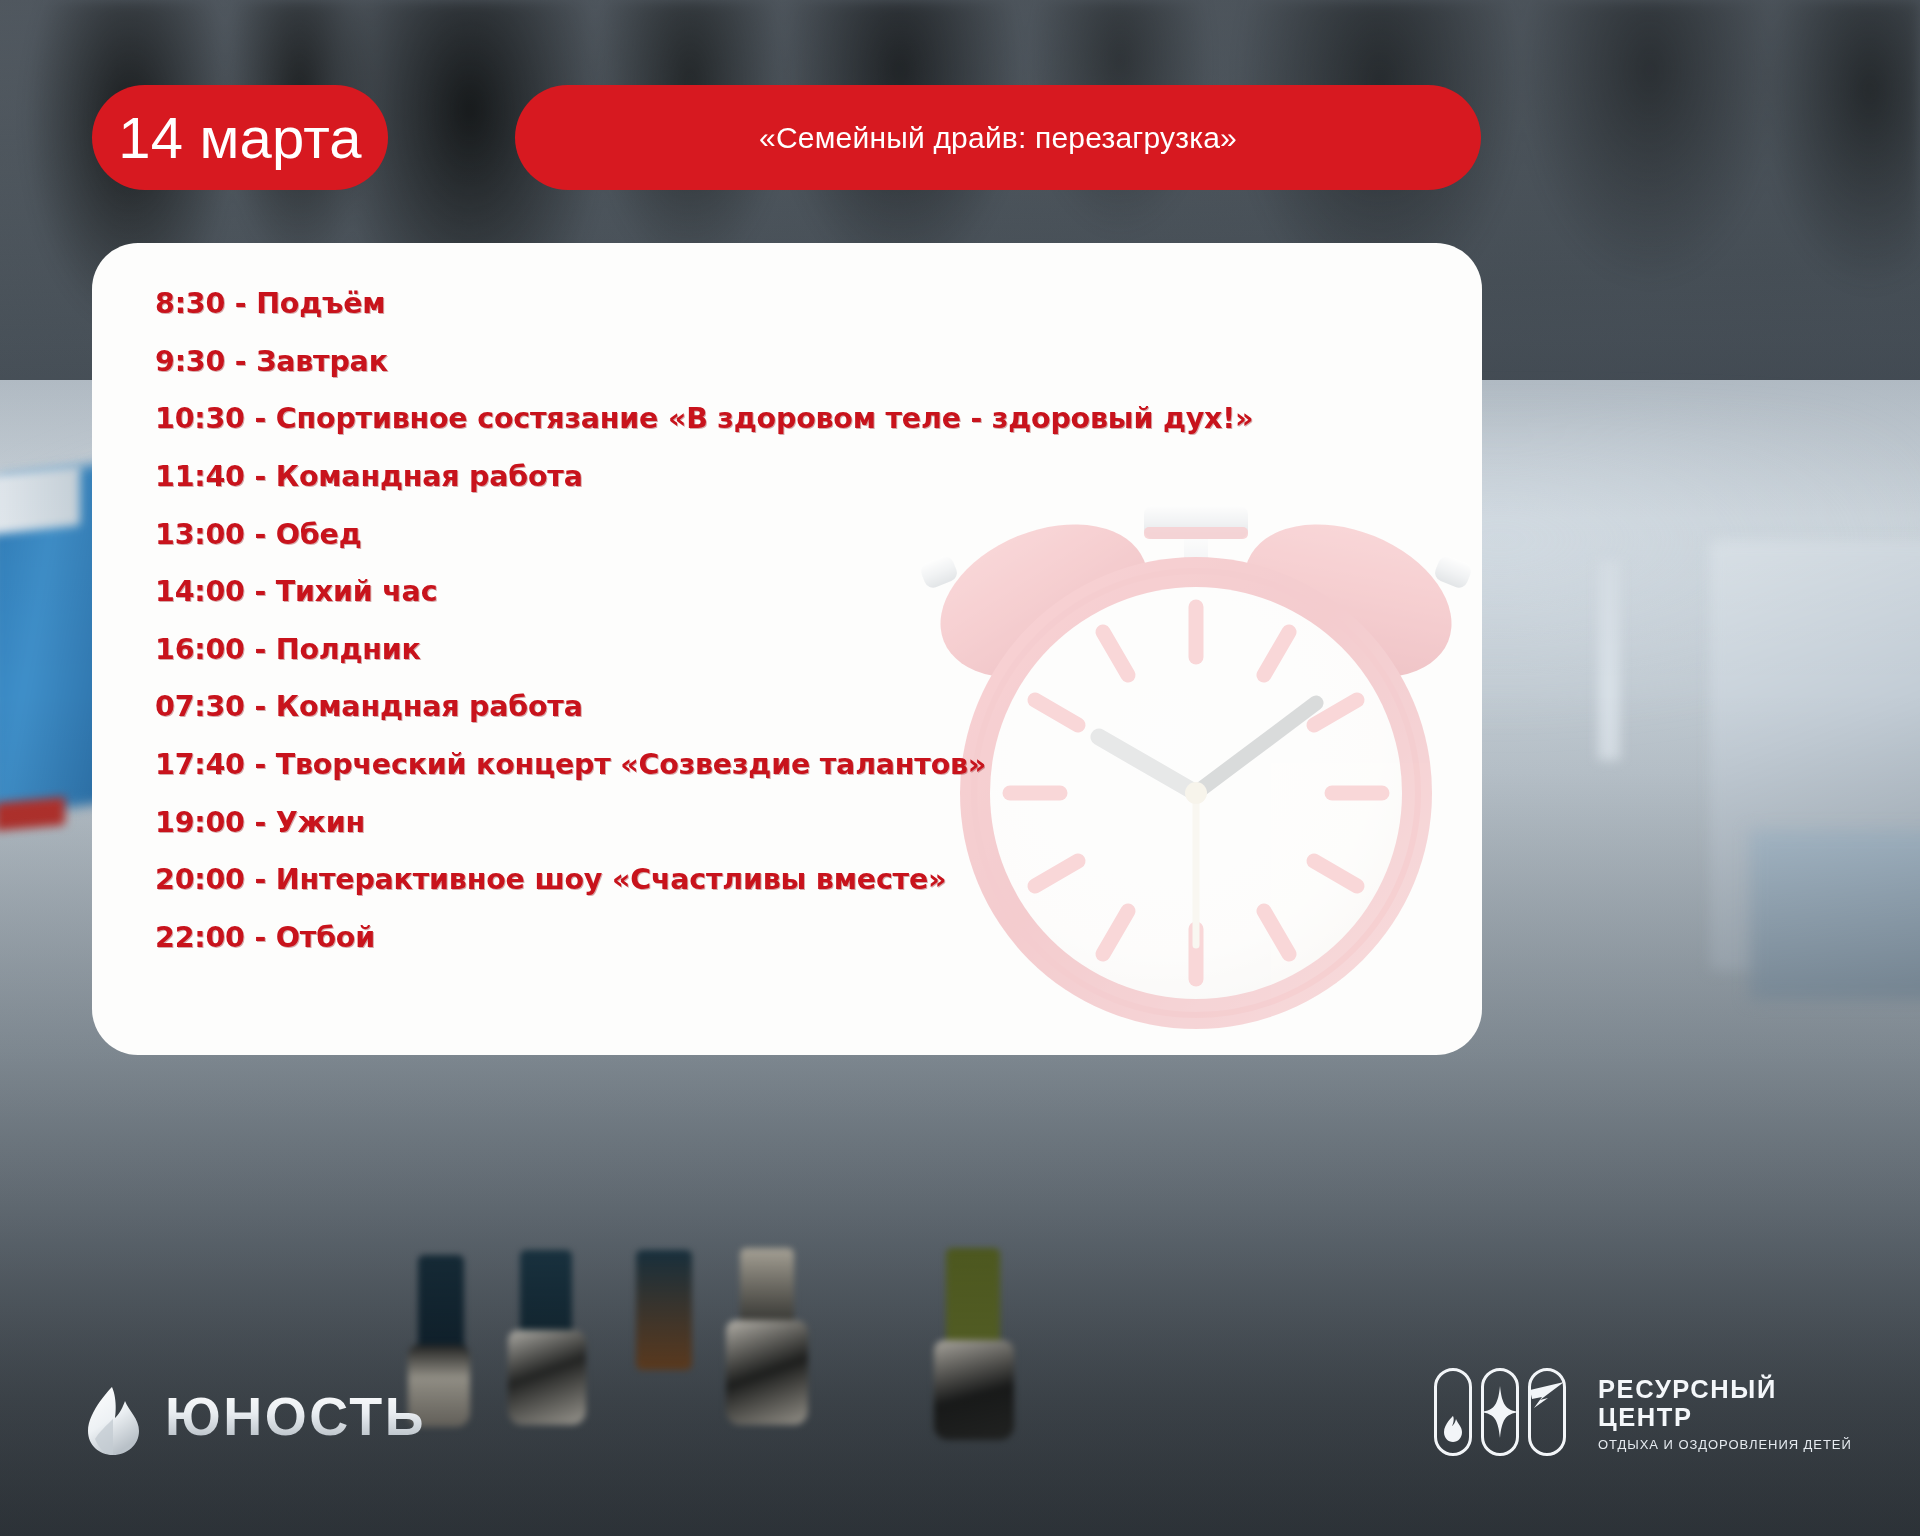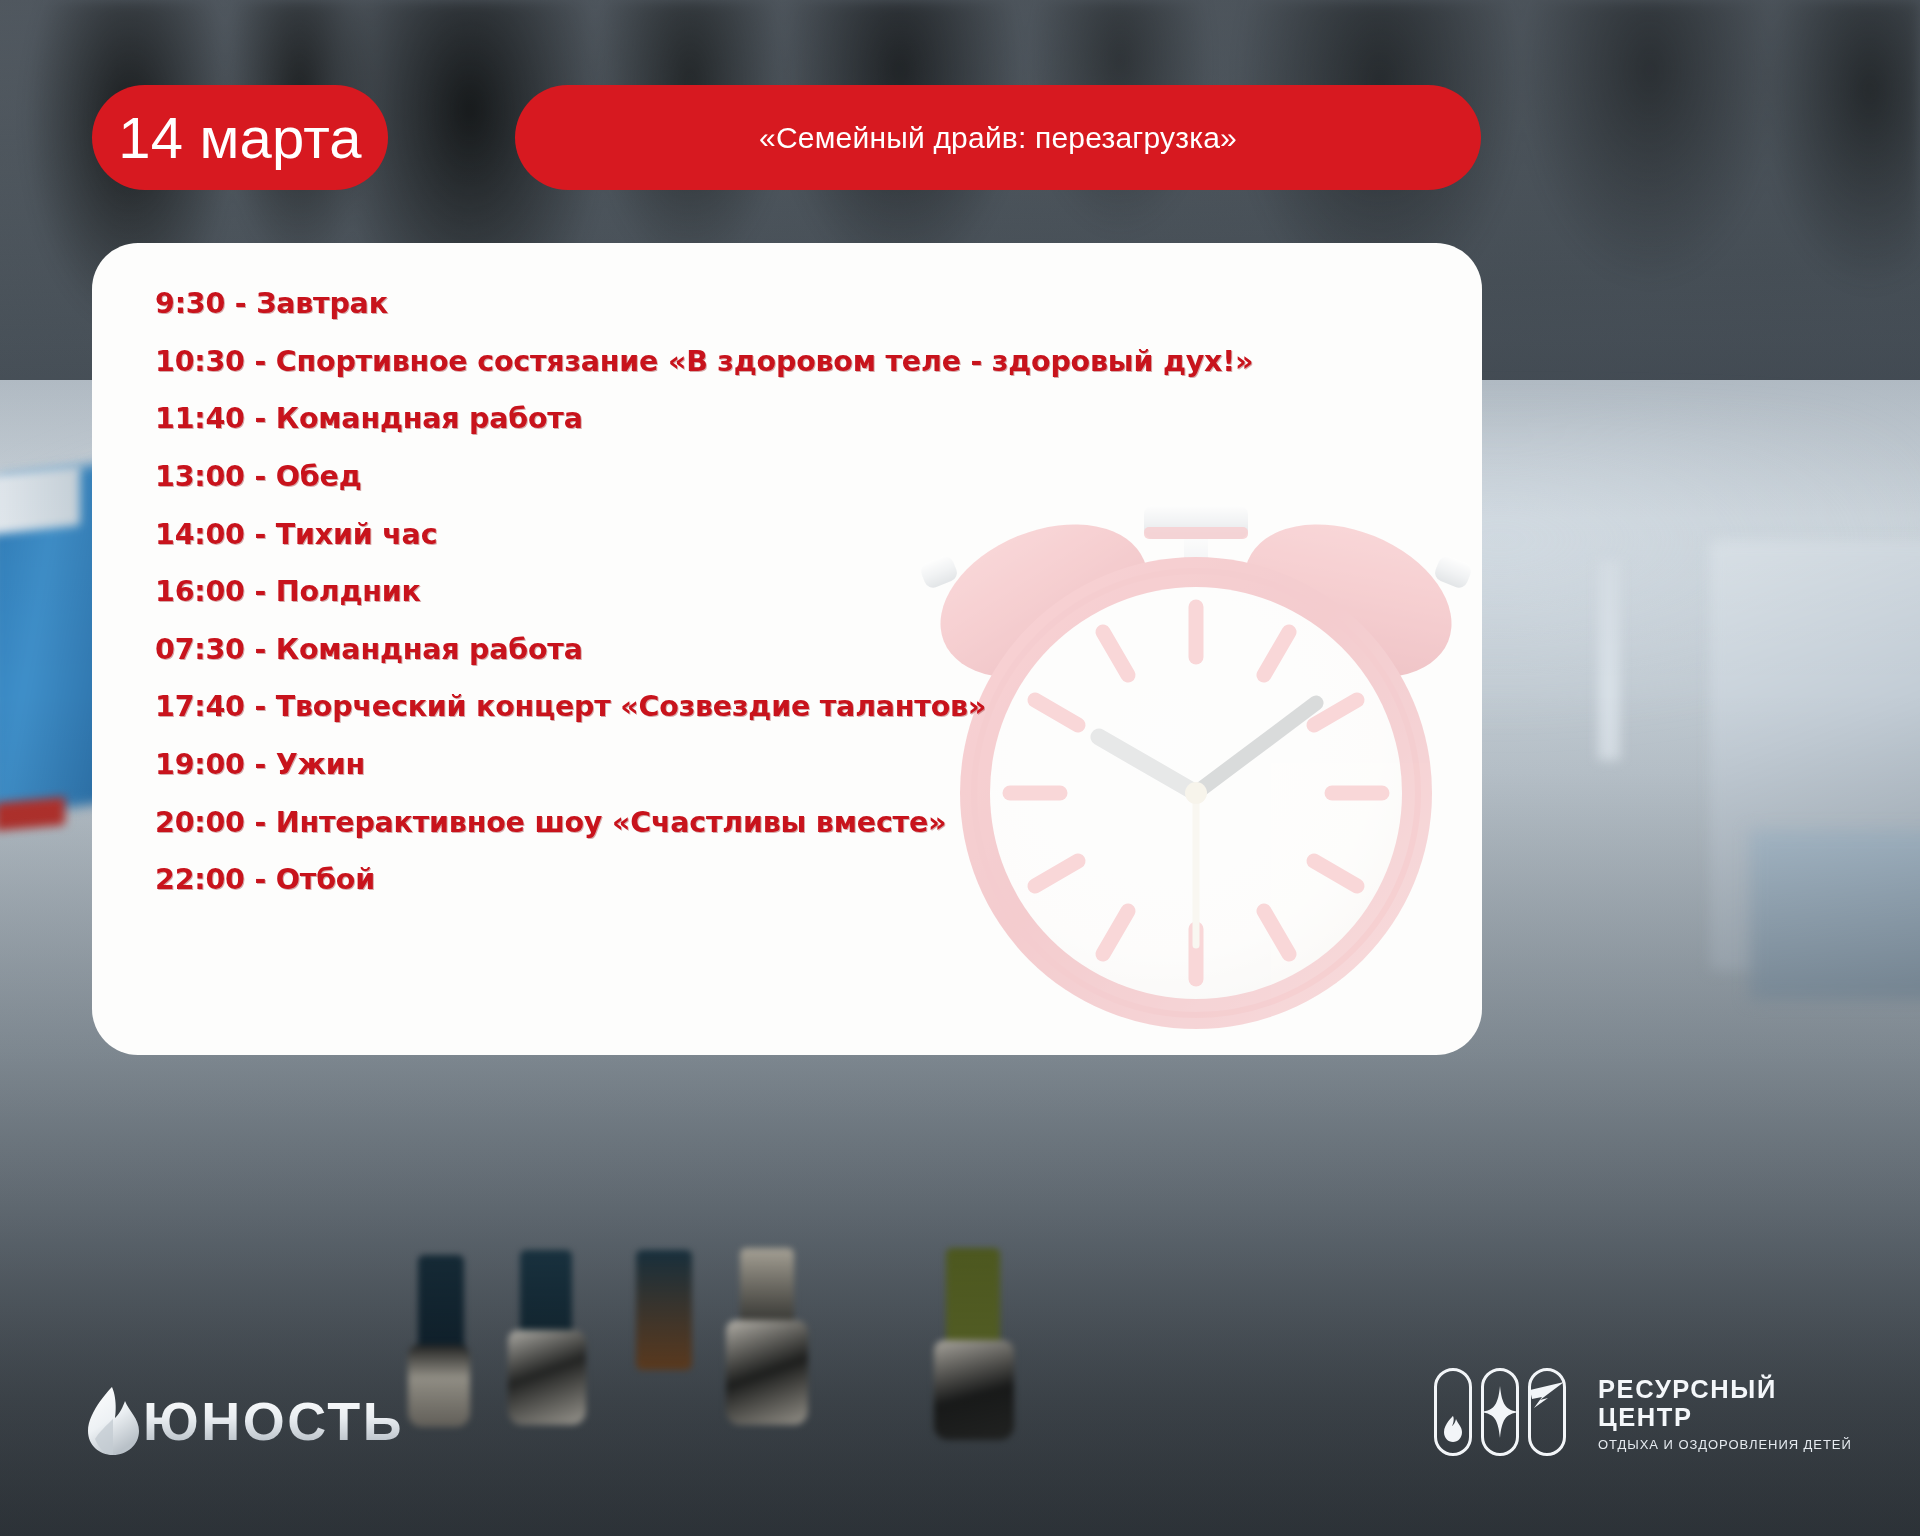--- a/index.html
+++ b/index.html
@@ -152,21 +152,21 @@
     font-weight: bold;
     font-size: 28.5px;
     color: #c8131c;
     letter-spacing: -0.2px;
     text-shadow: 1px 1px 0 rgba(140,12,18,.35);
   }
 
   
   #logo-left {
     position: absolute; left: 85px; top: 1385px;
-    display: flex; align-items: center; 
+    display: flex; align-items: flex-start; gap: 22px;
   }
   #logo-left .mark { width: 58px; height: 72px; position: relative; }
   #logo-left .wordmark {
     font-size: 54px; font-weight: bold; letter-spacing: 2.5px;
     color: #eef1f4;
     background: linear-gradient(180deg,#ffffff 0%,#e9edf1 45%,#aab3bb 100%);
     -webkit-background-clip: text; background-clip: text;
     -webkit-text-fill-color: transparent;
   }
 
@@ -292,20 +292,23 @@
 
       <line x1="300" y1="318" x2="203" y2="262" stroke="#c9ccce" stroke-width="17" stroke-linecap="round"></line>
       <line x1="300" y1="318" x2="420" y2="228" stroke="#a9adb0" stroke-width="15" stroke-linecap="round"></line>
       <line x1="300" y1="318" x2="300" y2="470" stroke="#f4efe2" stroke-width="7" stroke-linecap="round"></line>
       <circle cx="300" cy="318" r="11" fill="#efe8d6"></circle>
     </svg>
   </div>
 
   <div id="schedule">
     <div class="row">
+        <span>8:30 - Подъём</span>
+      </div>
+    <div class="row">
         <span>9:30 - Завтрак</span>
       </div>
     <div class="row">
         <span>10:30 - Спортивное состязание «В здоровом теле - здоровый дух!»</span>
       </div>
     <div class="row">
         <span>11:40 - Командная работа</span>
       </div>
     <div class="row">
         <span>13:00 - Обед</span>

